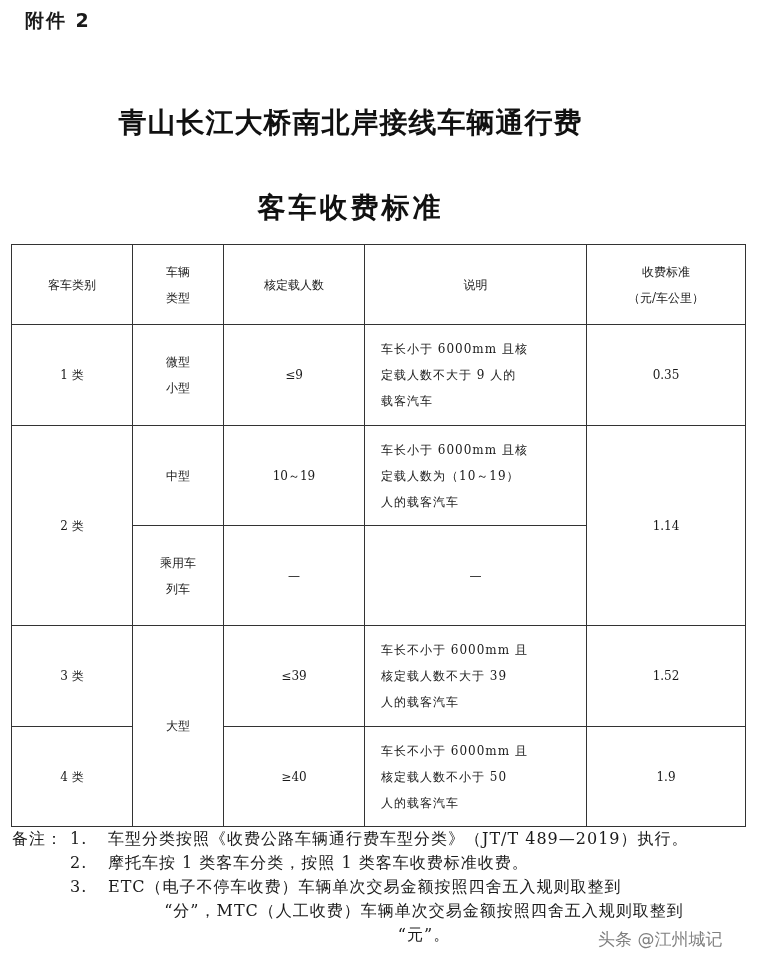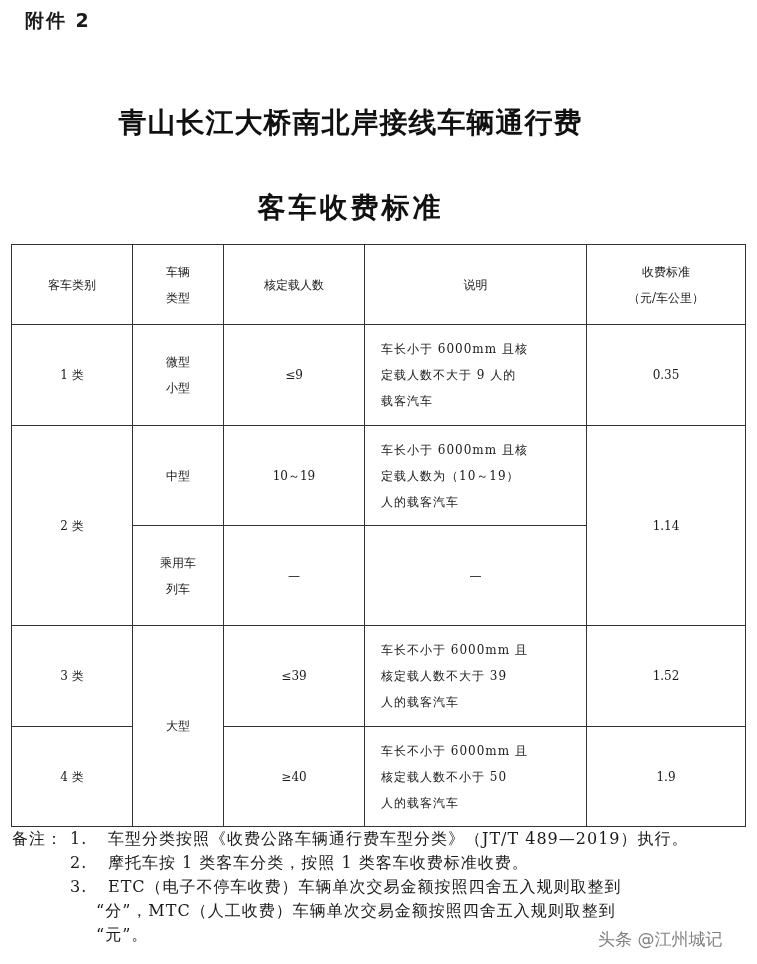--- a/index.html
+++ b/index.html
@@ -43,21 +43,21 @@
   .stack span { display: block; }
 
   .notes {
     position: absolute; left: 12px; top: 827px; width: 740px;
     font-size: 16px; line-height: 24px; letter-spacing: 1px;
   }
   .note-row { display: flex; }
   .note-prefix { width: 58px; white-space: nowrap; }
   .note-num { width: 26px; }
   .note-text { flex: 1; margin-left: 12px; }
-  .note-cont { padding-left: 84px; }
+  .note-cont { padding-left: 84px; text-align: center; }
 
   .watermark {
     position: absolute; left: 598px; top: 928px;
     font-family: "DejaVu Sans", "Liberation Sans", sans-serif;
     font-size: 17px; color: #555; opacity: 0.75;
   }
 </style>
 </head>
 <body>
 

